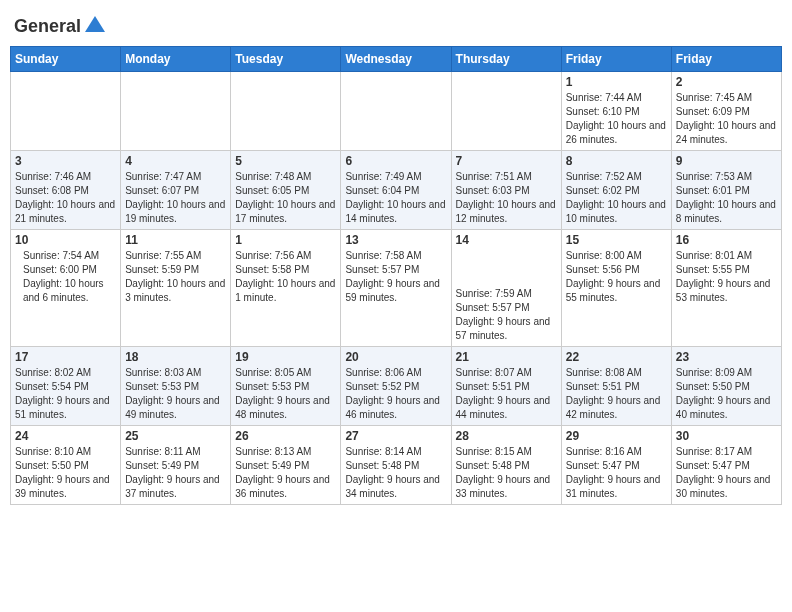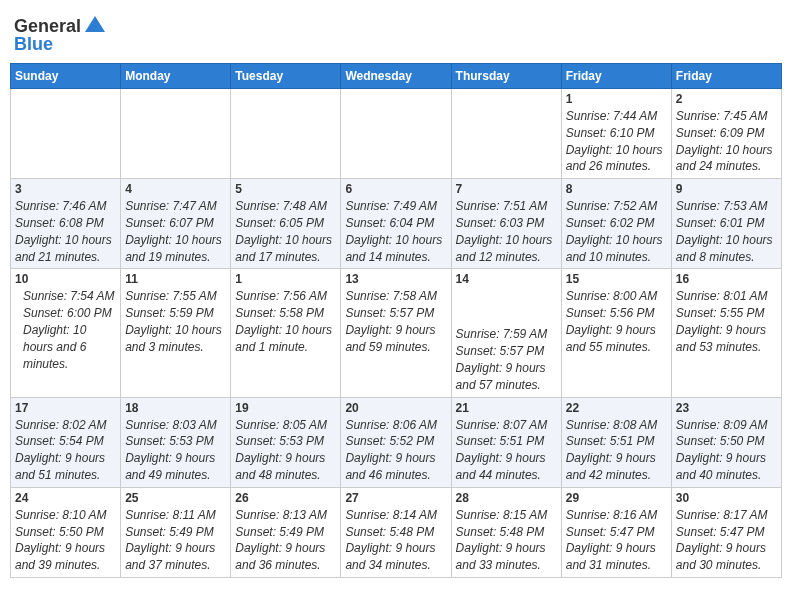--- a/index.html
+++ b/index.html
@@ -67,40 +67,38 @@
     .calendar tr:nth-child(odd) td {
       background: #fff;
     }
     .day-num {
       font-weight: bold;
       font-size: 12px;
       display: block;
       margin-bottom: 2px;
     }
     .day-info {
-      font-size: 12px;
+      font-size: 10px;
       line-height: 1.4;
       color: #333;
-      font-style: italic;
     }
     .empty-cell { background: #fff !important; }
   </style>
 </head>
 <body>
 
 <div class="header">
   <div class="logo">
     <div>
       <div style="display:flex;align-items:center;">
         <span class="logo-general" style="font-size:18px;font-weight:bold;color:#333;">General</span>
         <svg class="logo-icon" viewBox="0 0 24 24" xmlns="http://www.w3.org/2000/svg">
           <polygon points="12,2 22,18 2,18" fill="#2d7dd2"></polygon>
         </svg>
       </div>
-      <div style="font-size:18px;font-weight:bold;color:#2d7dd2;margin-top:-4px;">Blue</div>
     </div>
   </div>
   <div class="title-block">
     <div class="month-title"></div>
     <div class="location"></div>
   </div>
 </div>
 
 <table class="calendar">
   <thead>

